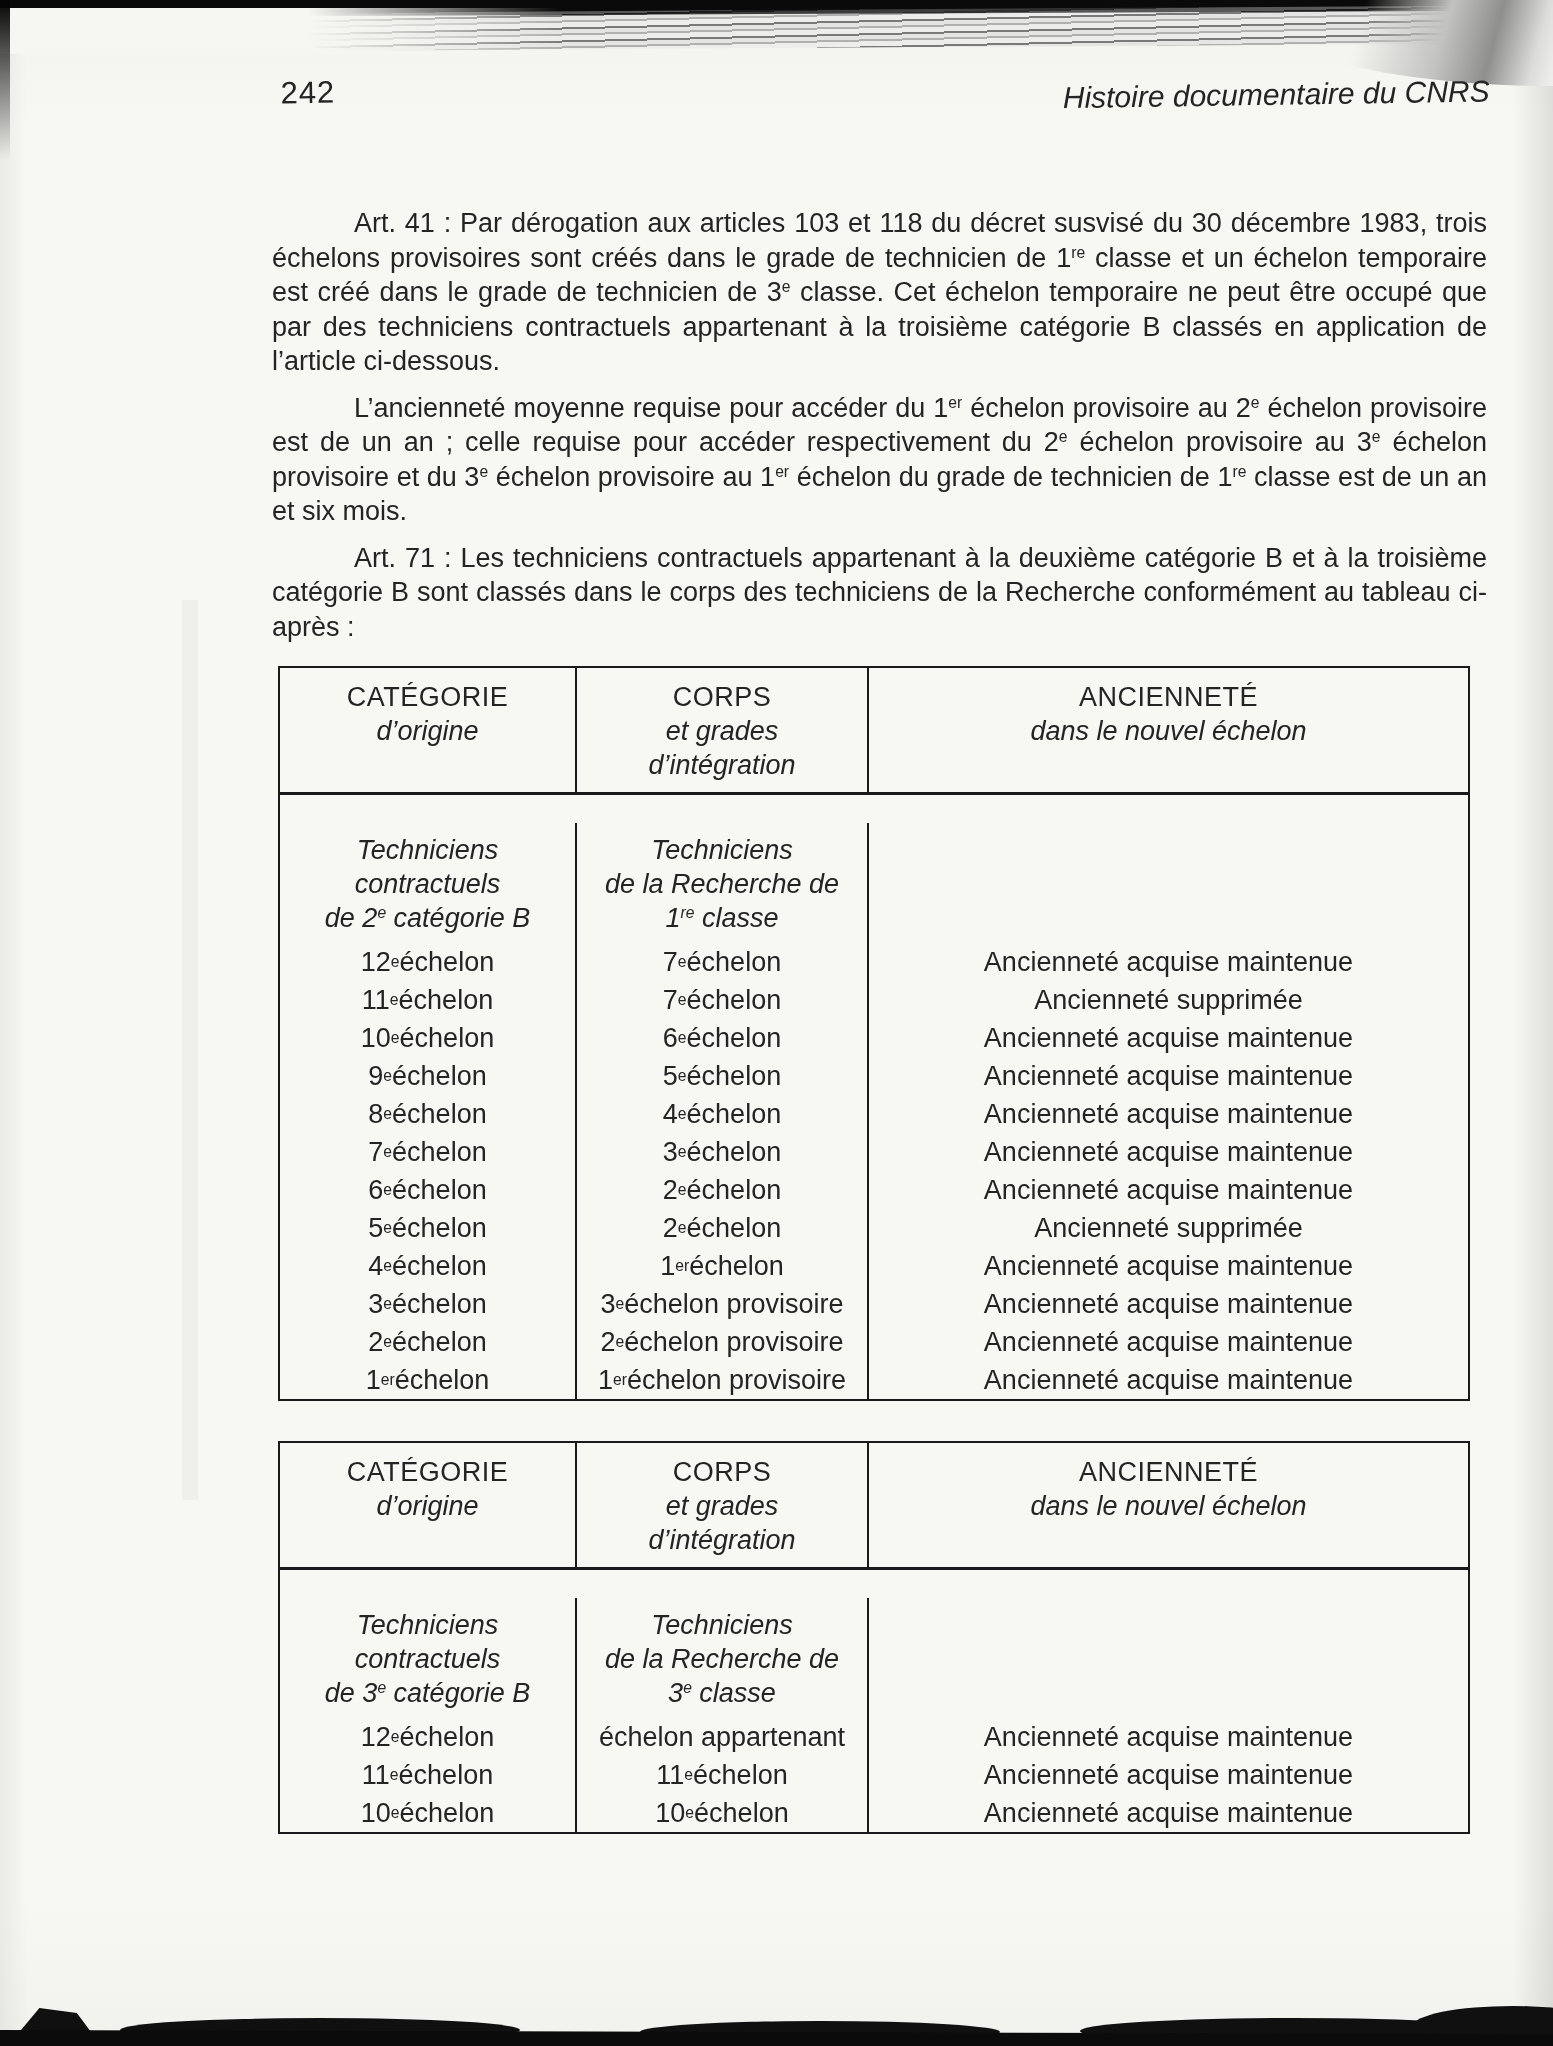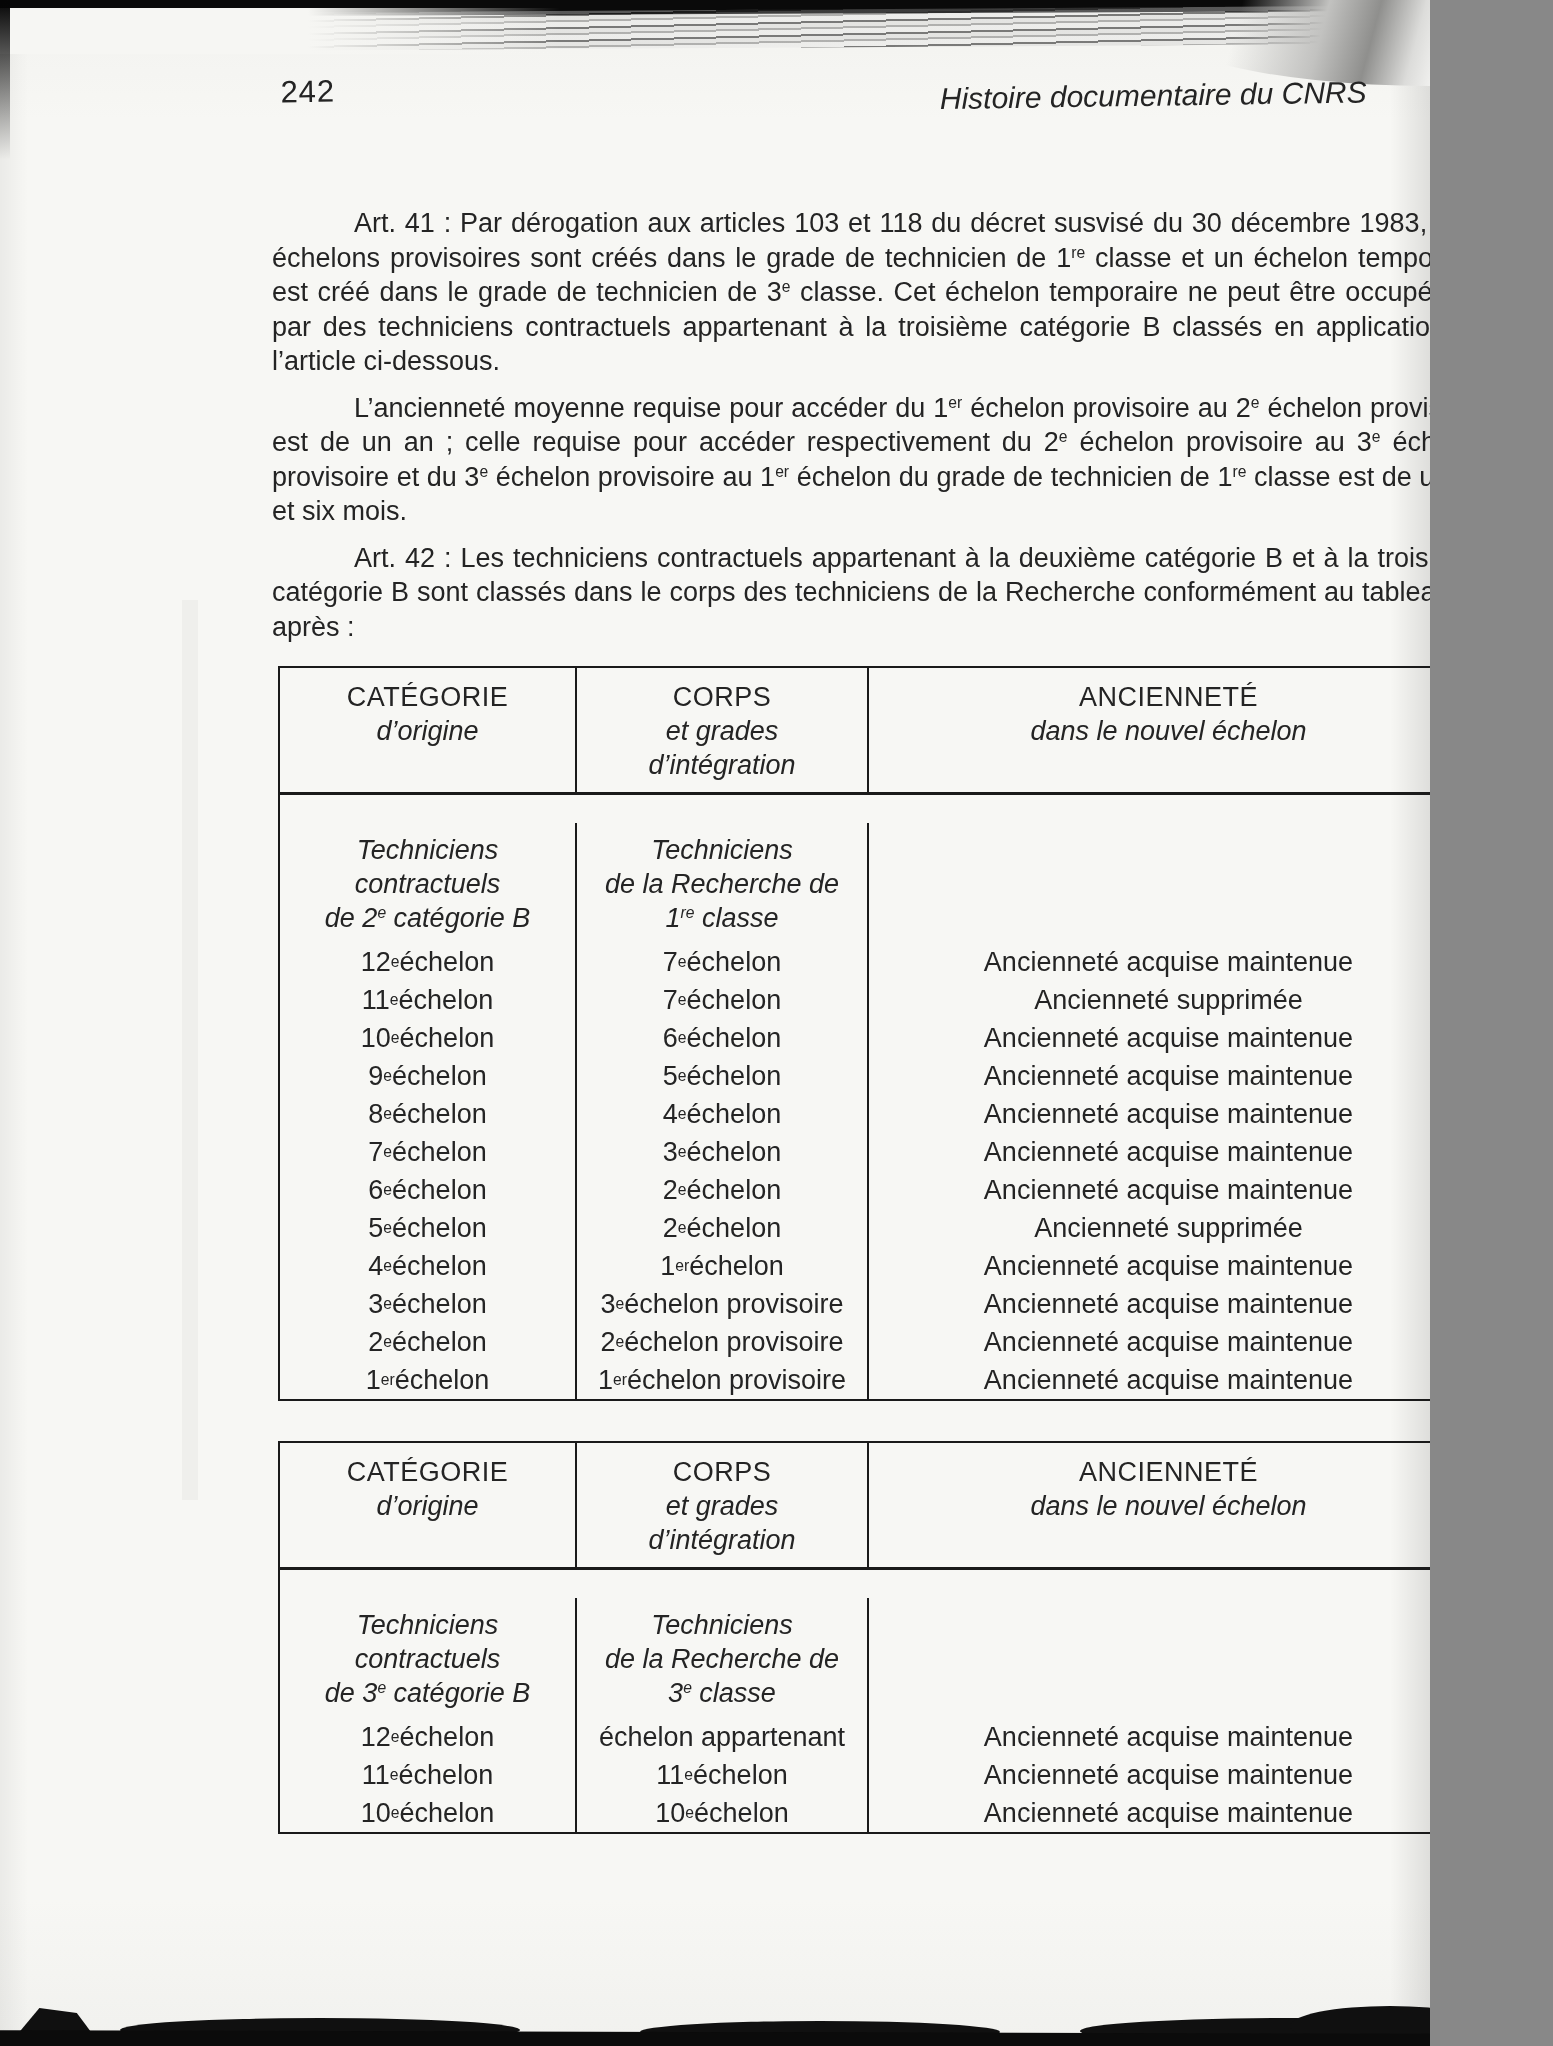--- a/index.html
+++ b/index.html
@@ -1,17 +1,17 @@
 <!DOCTYPE html>
 <html lang="fr"><head>
 <meta charset="utf-8">
 <style>
   html,body{margin:0;padding:0;background:#888;}
   .page{
-    position:relative; width:1430px; height:2046px; overflow:hidden;
+    position:relative; width:1553px; height:2046px; overflow:hidden;
     background:
       linear-gradient(90deg, rgba(0,0,0,0.05) 0, rgba(0,0,0,0) 28px),
       linear-gradient(270deg, rgba(0,0,0,0.10) 0, rgba(0,0,0,0) 40px),
       linear-gradient(180deg, #f2f2ef 0, #f7f7f4 120px, #f7f7f4 1900px, #f1f1ee 100%);
     font-family:"Liberation Sans","DejaVu Sans",sans-serif;
     color:#242424;
   }
   
   .scan-top-bar{position:absolute;top:-6px;left:-10px;right:-10px;height:20px;background:#0a0a0a;transform:rotate(-0.25deg);}
   .scan-top-streaks{
@@ -78,21 +78,21 @@
 
   <header class="pg-head">
     <div class="pg-num">242</div>
     <div class="run-title">Histoire documentaire du CNRS</div>
   </header>
 
   <section class="content">
 
     <p class="body-par">Art. 41 : Par dérogation aux articles 103 et 118 du décret susvisé du 30 décembre 1983, trois échelons provisoires sont créés dans le grade de technicien de 1<sup>re</sup> classe et un échelon temporaire est créé dans le grade de technicien de 3<sup>e</sup> classe. Cet échelon temporaire ne peut être occupé que par des techniciens contractuels appartenant à la troisième catégorie B classés en application de l’article ci-dessous.</p>
     <p class="body-par">L’ancienneté moyenne requise pour accéder du 1<sup>er</sup> échelon provisoire au 2<sup>e</sup> échelon provisoire est de un an ; celle requise pour accéder respectivement du 2<sup>e</sup> échelon provisoire au 3<sup>e</sup> échelon provisoire et du 3<sup>e</sup> échelon provisoire au 1<sup>er</sup> échelon du grade de technicien de 1<sup>re</sup> classe est de un an et six mois.</p>
-    <p class="body-par gap-before">Art. 42 : Les techniciens contractuels appartenant à la deuxième catégorie B et à la troisième catégorie B sont classés dans le corps des techniciens de la Recherche conformément au tableau ci-après :</p>
+    <p class="body-par gap-before">Art. 71 : Les techniciens contractuels appartenant à la deuxième catégorie B et à la troisième catégorie B sont classés dans le corps des techniciens de la Recherche conformément au tableau ci-après :</p>
 
     <section class="tbl tbl-1">
       <div class="thead">
         <div class="th c1">
           <div class="hl1">CATÉGORIE</div>
           <div class="hl2">d’origine</div>
         </div>
         <div class="th c2">
           <div class="hl1">CORPS</div>
           <div class="hl2">et grades</div>

